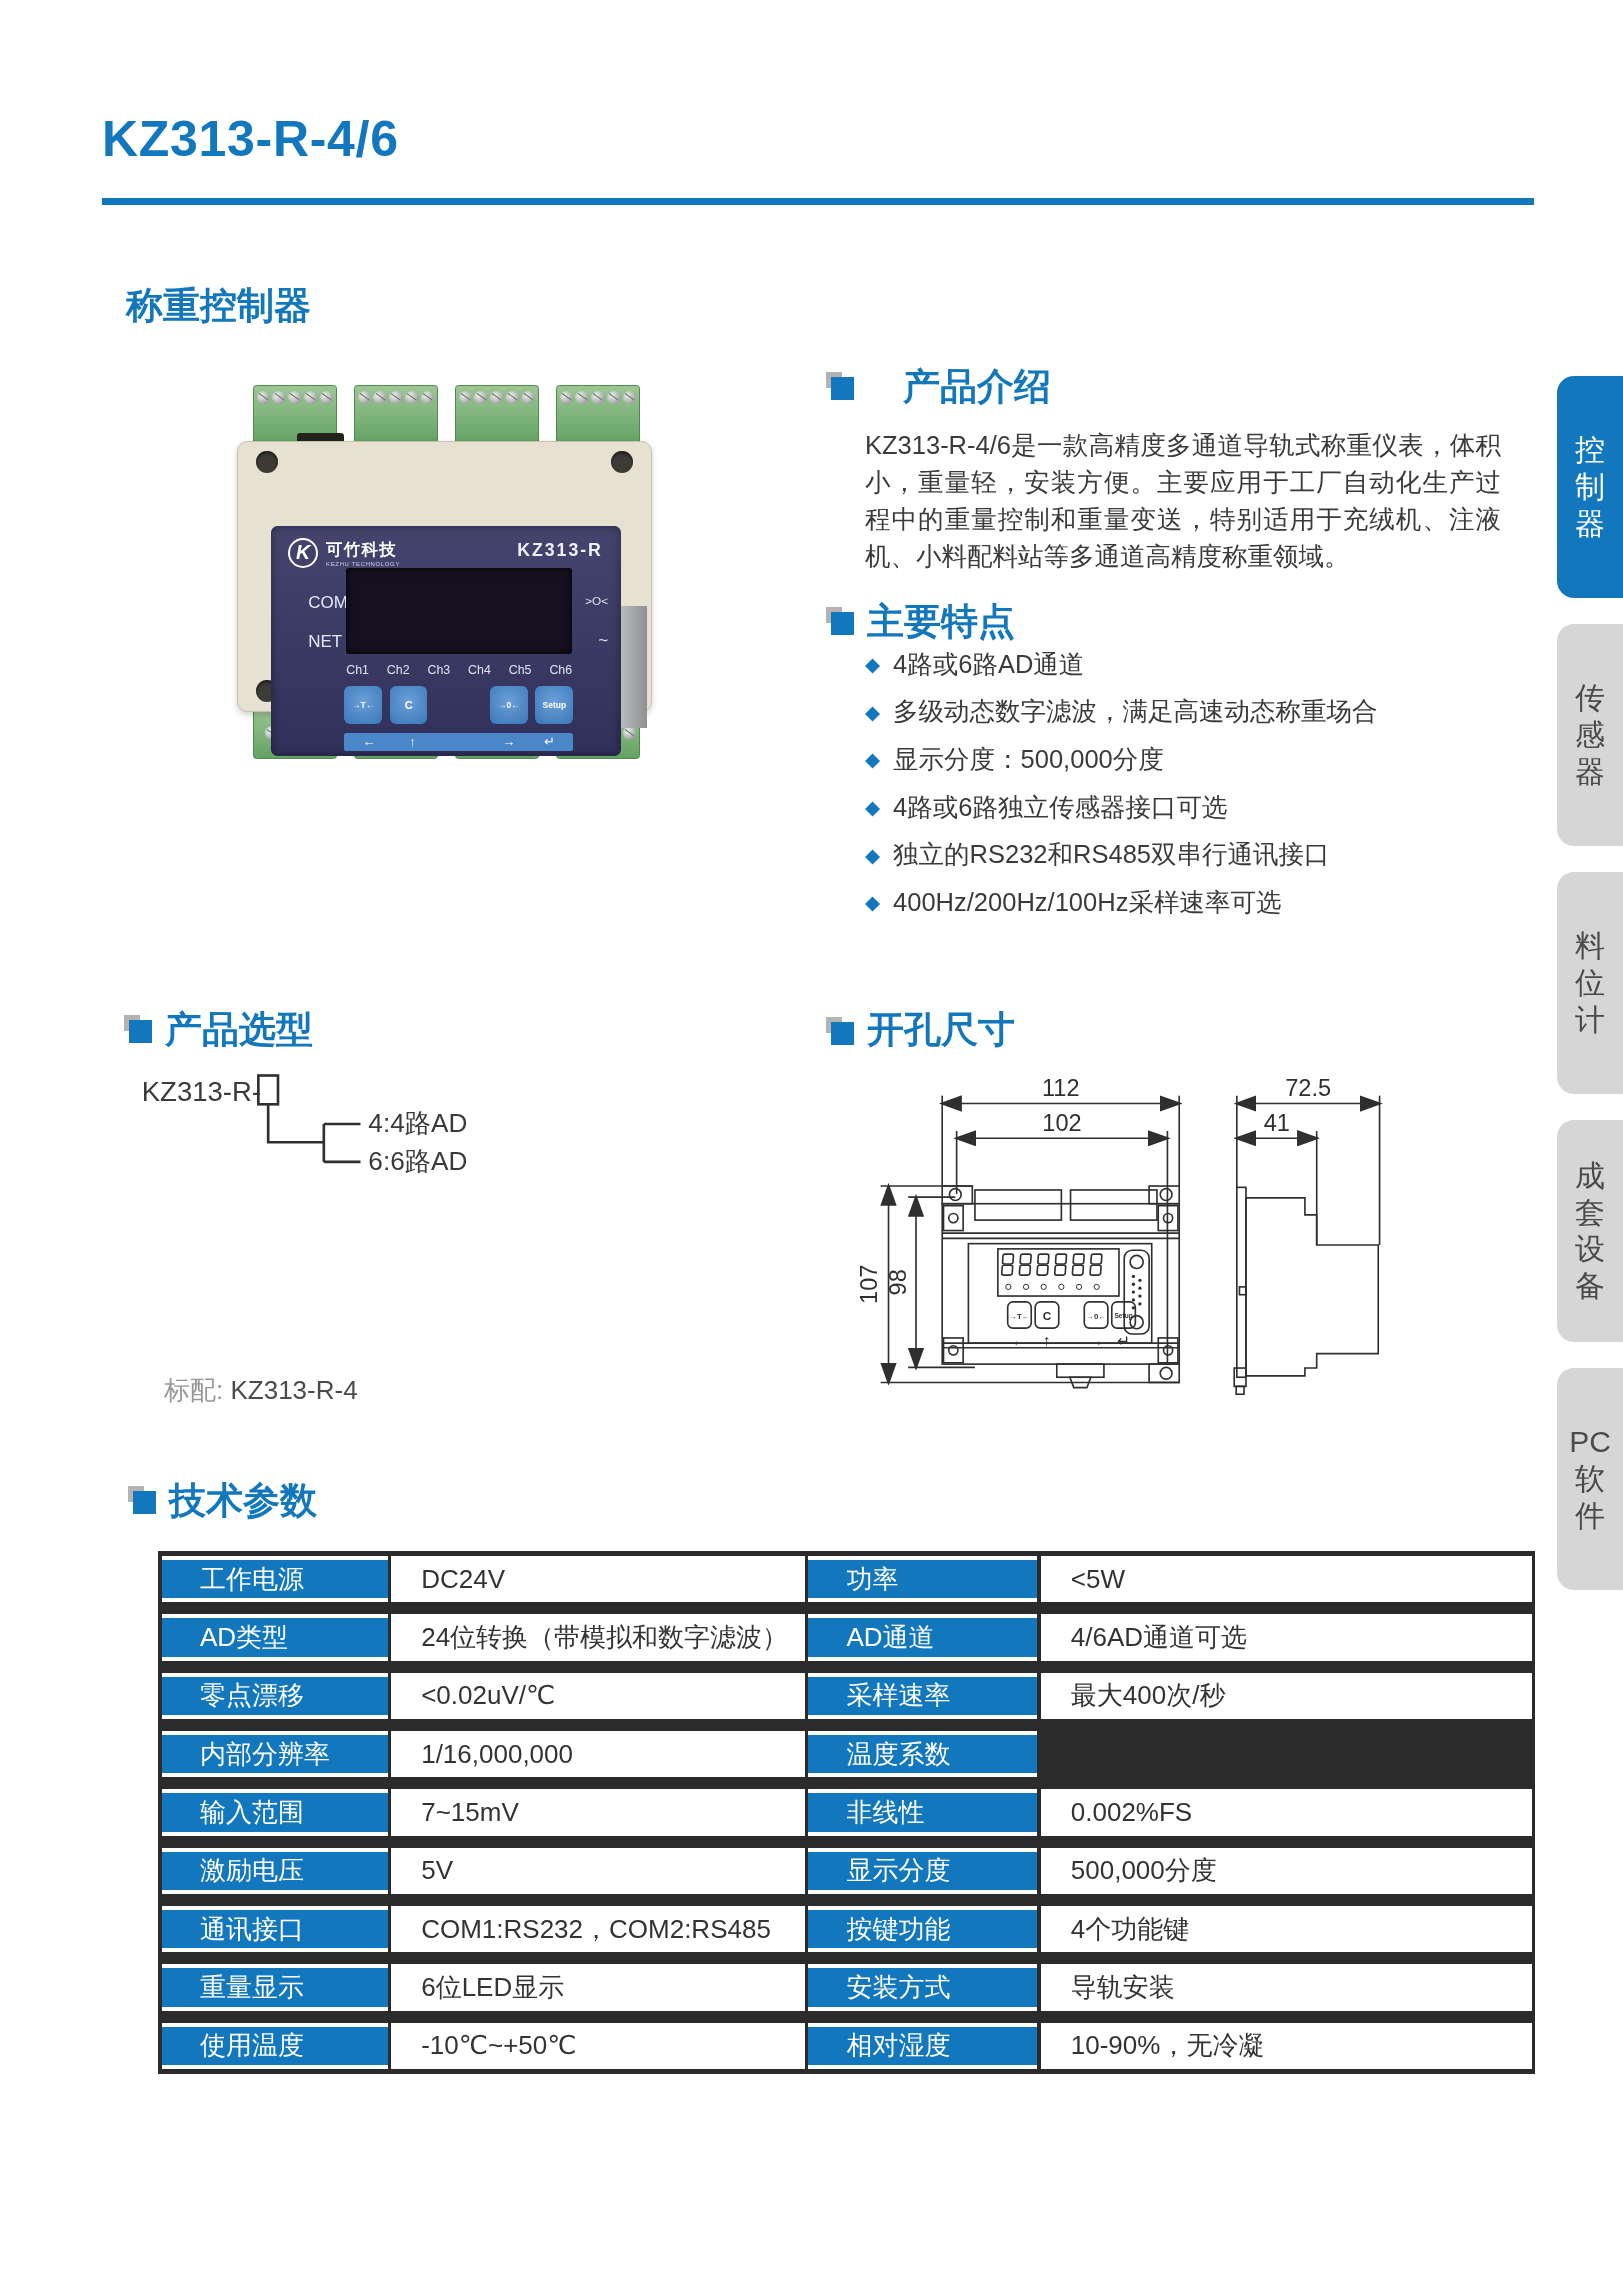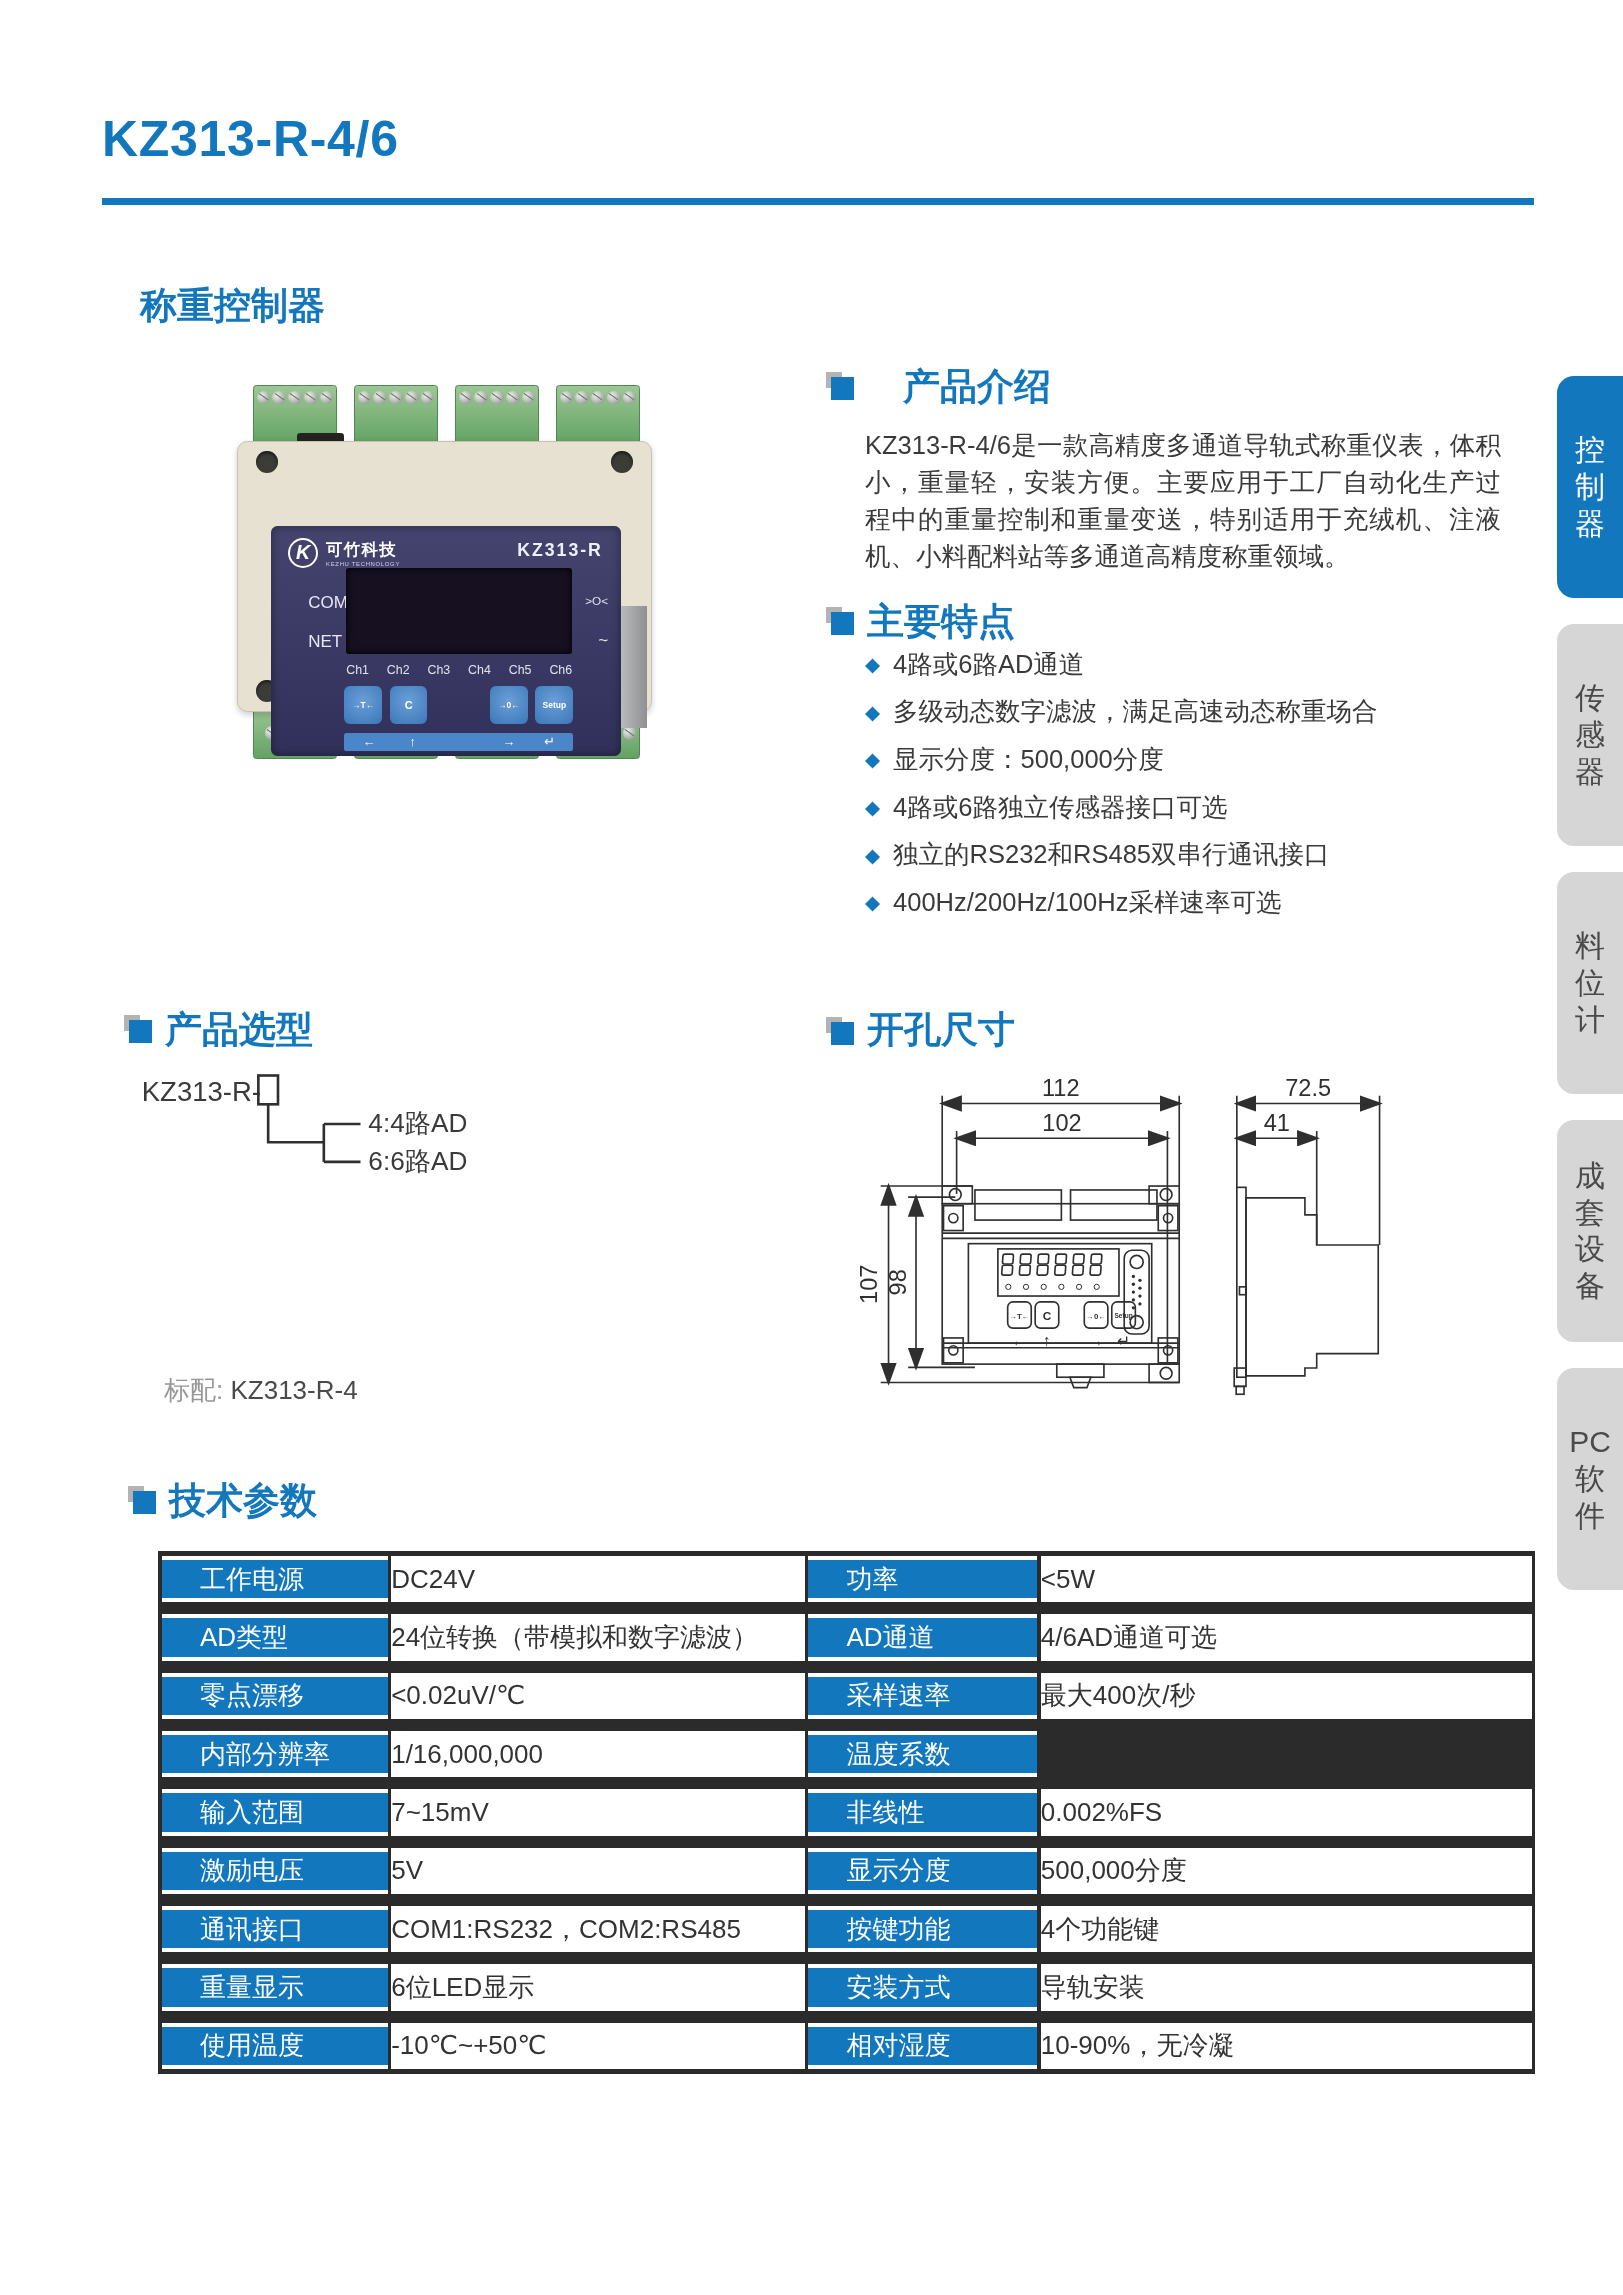--- a/index.html
+++ b/index.html
@@ -4,21 +4,21 @@
 <style>
   html,body{margin:0;padding:0;background:#ffffff;}
   *{box-sizing:border-box;}
   .page{position:relative;width:1623px;height:2295px;background:#fff;overflow:hidden;
         font-family:"Liberation Sans","DejaVu Sans",sans-serif;color:#333;}
 
   
   .doc-title{position:absolute;left:102px;top:110px;font-size:50px;font-weight:bold;
              color:#1277bd;letter-spacing:0.7px;}
   .title-rule{position:absolute;left:102px;top:198px;width:1432px;height:6.5px;background:#1277bd;}
-  .doc-subtitle{position:absolute;left:126px;top:281px;font-size:37px;font-weight:bold;color:#1277bd;margin-left:14px;}
+  .doc-subtitle{position:absolute;left:126px;top:281px;font-size:37px;font-weight:bold;color:#1277bd;}
 
   
   .sec-head{position:absolute;display:flex;align-items:flex-start;}
   .sq-wrap{position:relative;width:33px;height:34px;flex:0 0 33px;}
   .sq-gray{position:absolute;left:0;top:3.9px;width:15.7px;height:15.7px;background:#b3b3b3;}
   .sq-blue{position:absolute;left:4.6px;top:8.5px;width:23px;height:23px;background:#1277bd;}
   .sec-title{font-size:37px;font-weight:bold;color:#1277bd;line-height:38px;margin-left:7.9px;}
 
   
   .intro-text{position:absolute;left:865px;top:427px;width:636px;font-size:25.5px;line-height:37px;
@@ -41,21 +41,21 @@
   .standard-label{color:#979797;}
   .standard-value{color:#4a4a4a;}
 
   
   .spec-table{position:absolute;left:158px;top:1551px;width:1377px;height:523px;
               background:#2b2b2b;padding:5.2px 3.9px;display:flex;flex-direction:column;row-gap:3.9px;gap:12px;}
   .spec-row{flex:1;display:grid;grid-template-columns:226px 414px 229px 491px;column-gap:3.3px;}
   .cell{display:flex;align-items:center;font-size:26px;}
   .cell.label{background:#1277bd;color:#ffffff;border-top:4.6px solid #fff;border-bottom:4.6px solid #fff;
               padding-left:38px;}
-  .cell.value{background:#ffffff;color:#333;}
+  .cell.value{background:#ffffff;color:#333;padding-left:30px;}
 
   
   .sidebar{position:absolute;left:1557px;top:376px;width:66px;}
   .side-tab{width:66px;height:222px;margin-bottom:26px;border-radius:17px 0 0 17px;
             background:#d6d6d6;color:#4a4a4a;display:flex;flex-direction:column;
             align-items:center;justify-content:center;gap:2.6px;font-size:30px;font-weight:500;}
   .side-tab span{line-height:34px;}
   .side-tab.active{background:#1277bd;color:#ffffff;}
 
   

